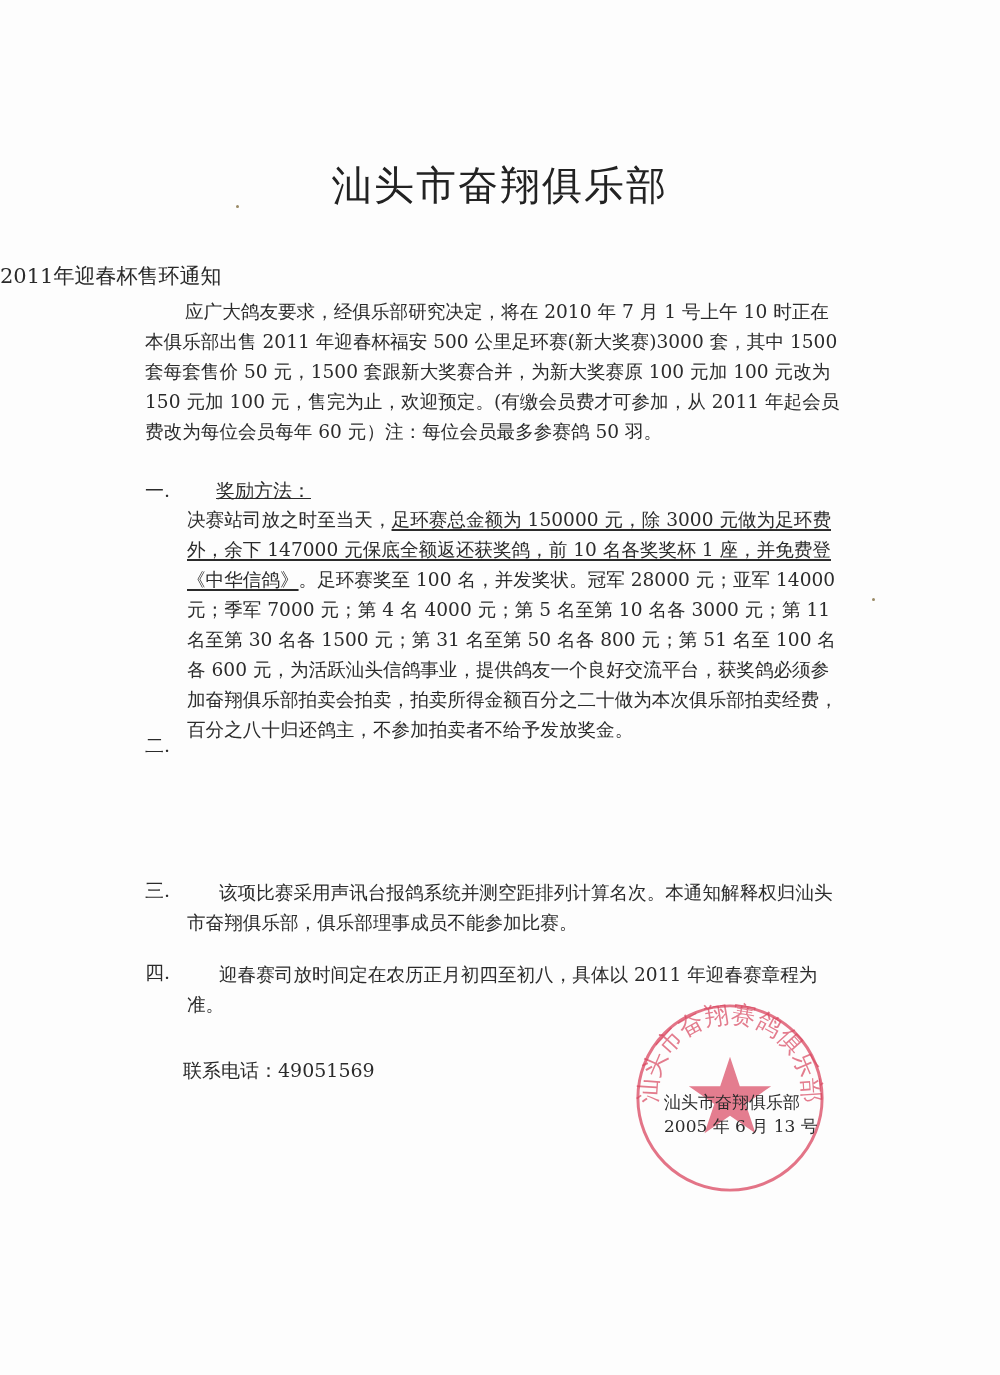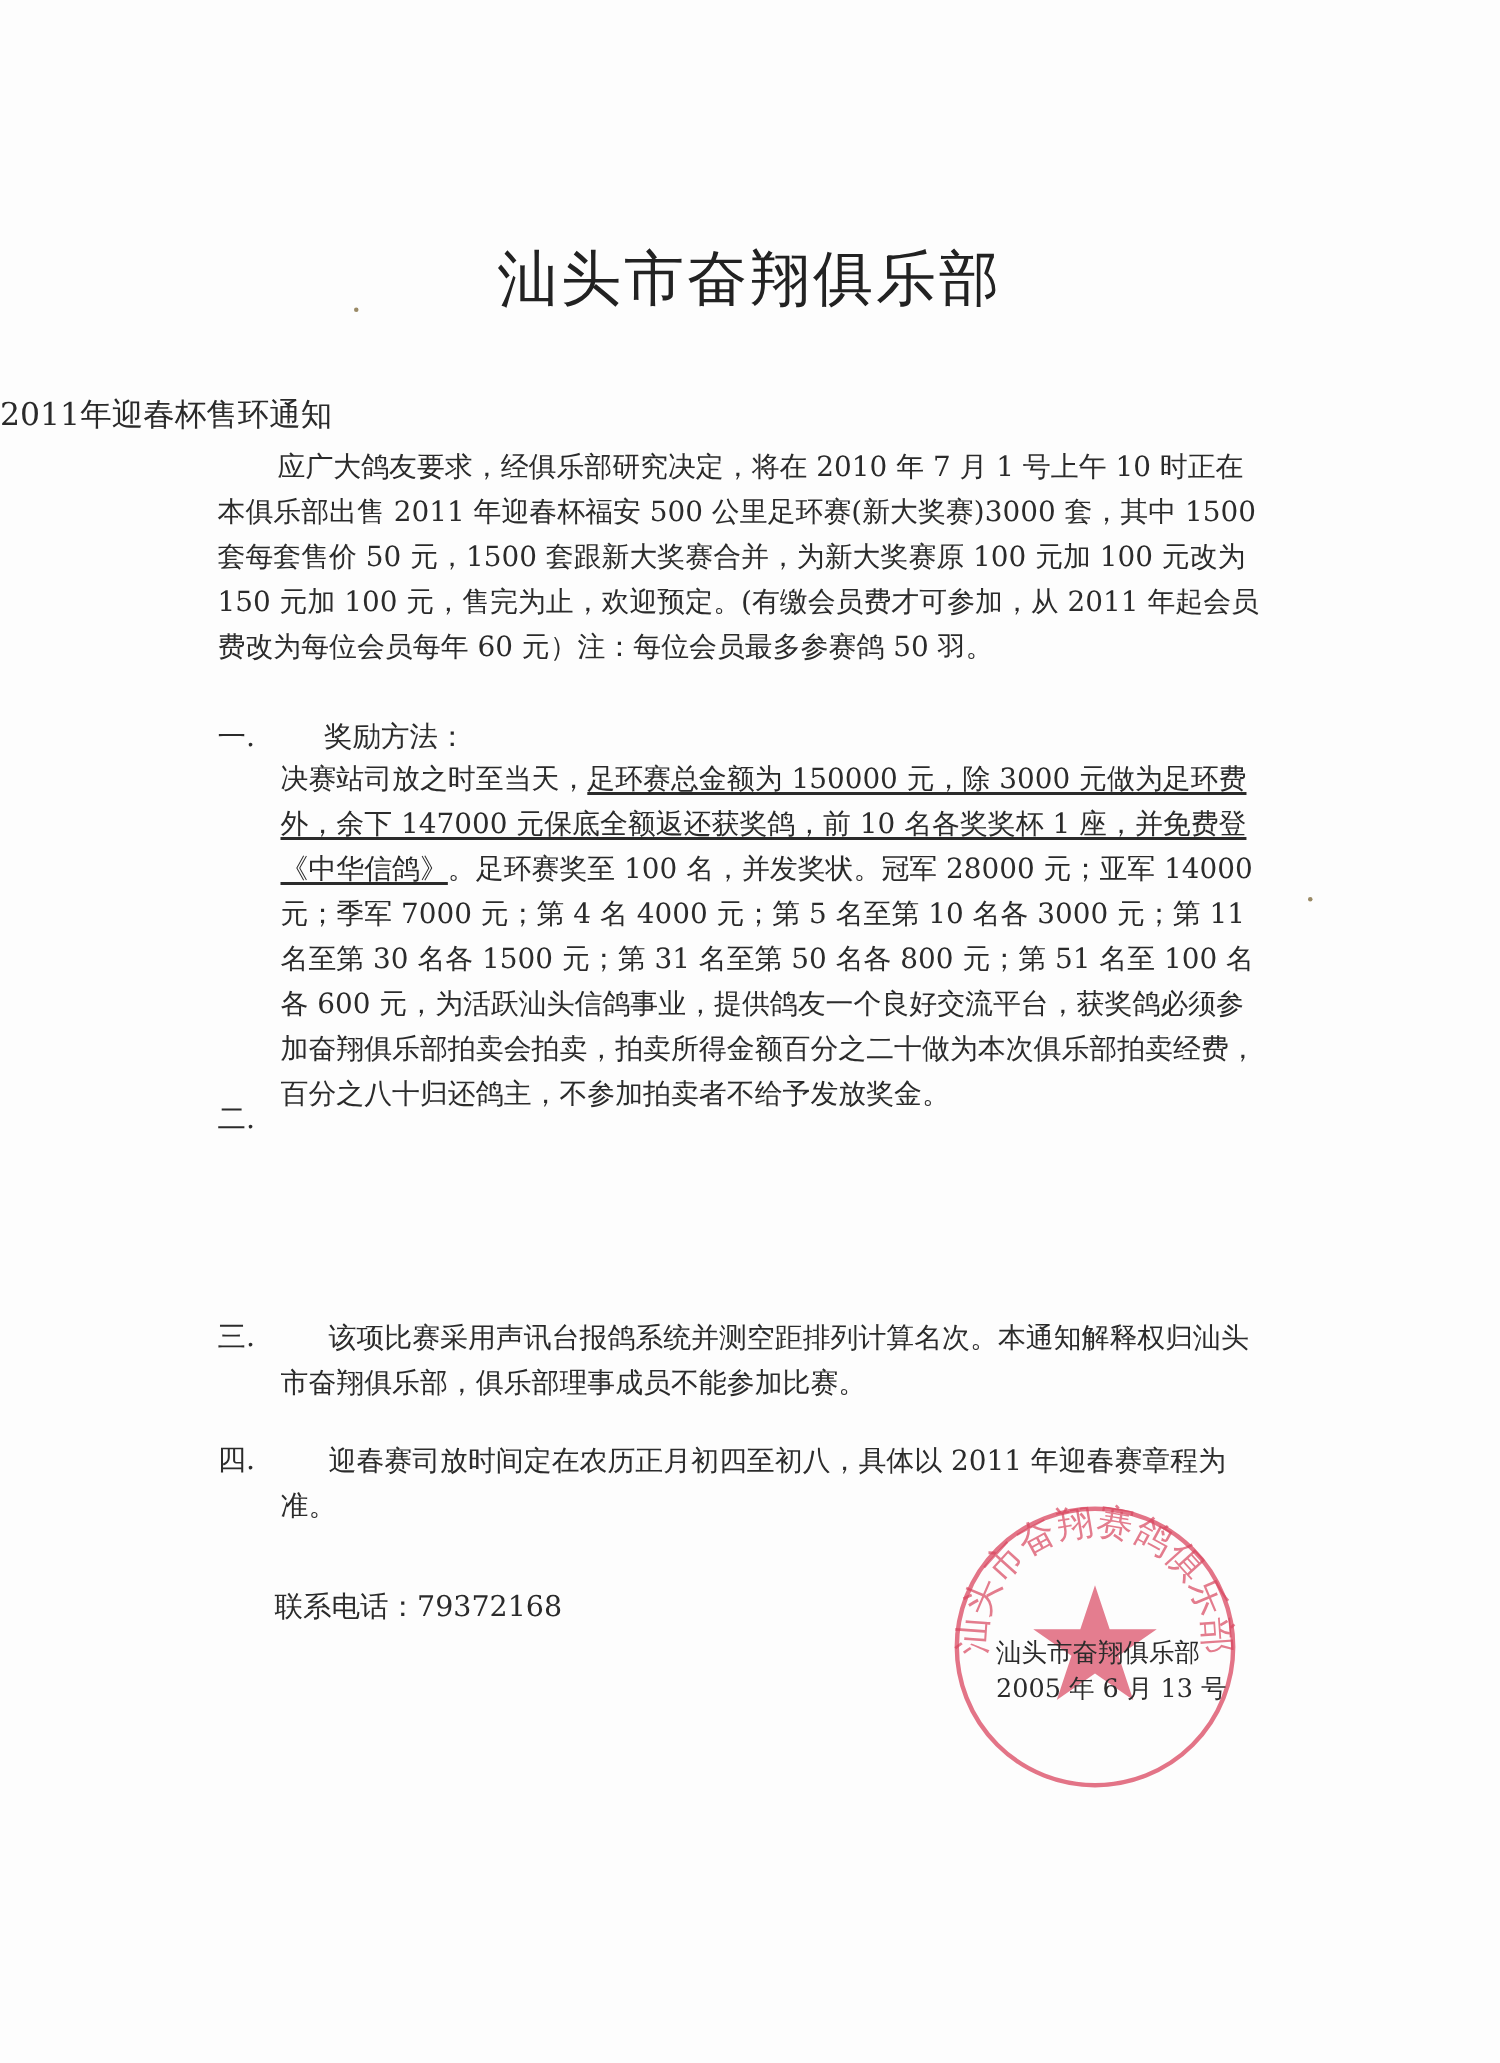--- a/index.html
+++ b/index.html
@@ -6,21 +6,21 @@
     body { width: 1000px; height: 1375px; position: relative; overflow: hidden;
       font-family: "DejaVu Serif", "Liberation Serif", serif; color: #2a2a2a; }
     .page { position: absolute; left: 0; top: 0; width: 1000px; height: 1375px; background: #fdfdfd; }
     .title { position: absolute; left: 0; width: 1000px; top: 158px; text-align: center;
       font-size: 40px; letter-spacing: 2px; color: #222; font-family: "DejaVu Sans", "Liberation Sans", sans-serif; }
     .subtitle { position: absolute; left: 0; width: 1000px; top: 262px; text-align: left;
       font-size: 21px; color: #2a2a2a; }
     .para { position: absolute; font-size: 18.6px; line-height: 30px; color: #2b2b2b; }
     .p-intro { left: 145px; top: 297px; width: 700px; text-indent: 40px; }
     .sec-num { position: absolute; font-size: 19px; color: #2b2b2b; }
-    .sec-head { position: absolute; font-size: 19px; color: #2b2b2b; }
+    .sec-head { position: absolute; font-size: 19px; color: #2b2b2b; text-decoration: underline; }
     .sec1-body { left: 187px; top: 505px; width: 660px; }
     .sec2-num { left: 145px; top: 733px; }
     .sec2-body { left: 187px; top: 733px; width: 660px; text-indent: 32px; }
     .sec3-num { left: 145px; top: 878px; }
     .sec3-body { left: 187px; top: 878px; width: 660px; text-indent: 32px; }
     .sec4-num { left: 145px; top: 960px; }
     .sec4-body { left: 187px; top: 960px; width: 660px; text-indent: 32px; }
     u.ul { text-decoration: underline; text-decoration-thickness: 2px; text-underline-offset: 3px; }
     .contact { position: absolute; left: 183px; top: 1058px; font-size: 19px; color: #2b2b2b; }
     .stamp { position: absolute; left: 632px; top: 1000px; width: 196px; height: 196px; }
@@ -47,21 +47,21 @@
   </div>
 
   <div class="sec-num sec2-num">二.</div>
 
   <div class="sec-num sec3-num">三.</div>
   <div class="para sec3-body">该项比赛采用声讯台报鸽系统并测空距排列计算名次。本通知解释权归汕头市奋翔俱乐部，俱乐部理事成员不能参加比赛。</div>
 
   <div class="sec-num sec4-num">四.</div>
   <div class="para sec4-body">迎春赛司放时间定在农历正月初四至初八，具体以 2011 年迎春赛章程为准。</div>
 
-  <div class="contact">联系电话：79372168</div>
+  <div class="contact">联系电话：49051569</div>
 
   <svg class="stamp" viewBox="0 0 200 200">
     <defs>
       <path id="stamp-arc" d="M 30 125 A 75 75 0 1 1 170 125"></path>
     </defs>
     <circle cx="100" cy="100" r="94" fill="none" stroke="#d9465f" stroke-width="3" opacity="0.75"></circle>
     <text font-size="25" fill="#d9465f" opacity="0.7" font-family="DejaVu Sans, sans-serif">
       <textPath href="#stamp-arc" startOffset="50%" text-anchor="middle">汕头市奋翔赛鸽俱乐部</textPath>
     </text>
     <polygon points="100,58 110,88 142,88 116,106 126,136 100,118 74,136 84,106 58,88 90,88" fill="#d9465f" opacity="0.7"></polygon>

